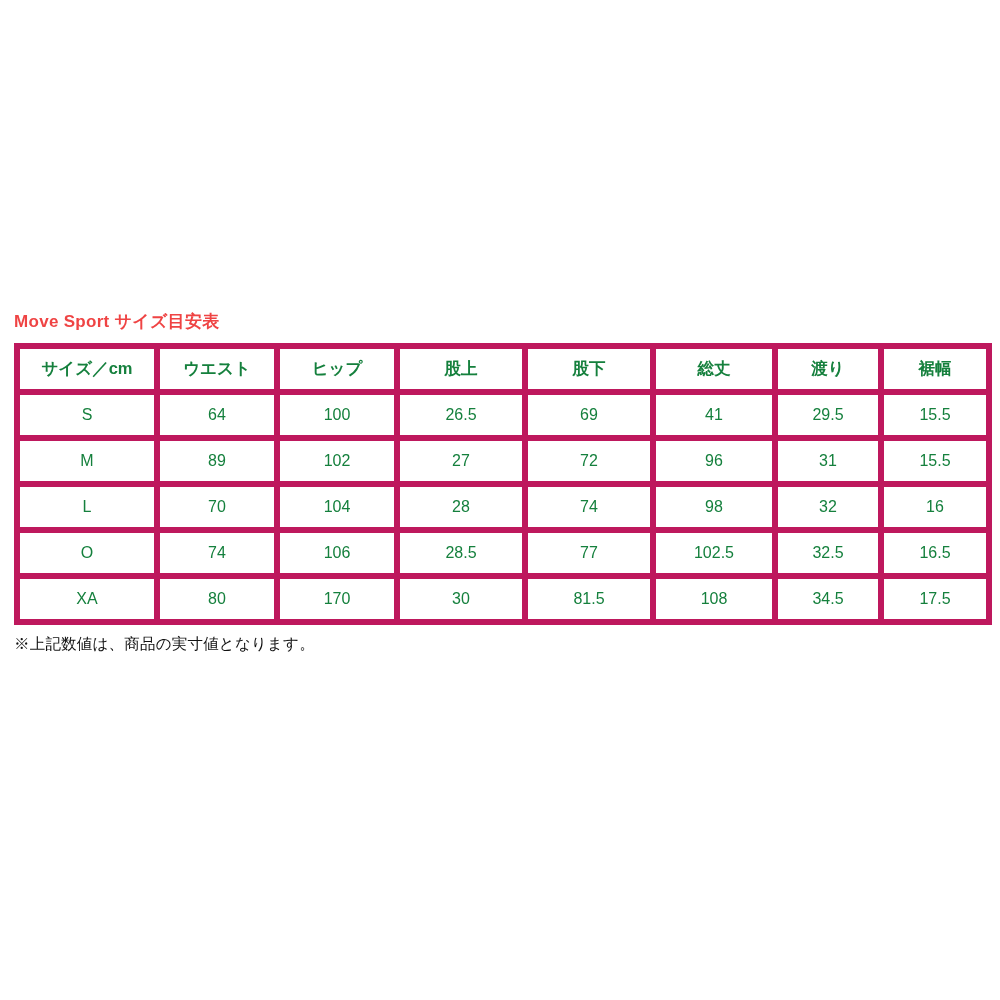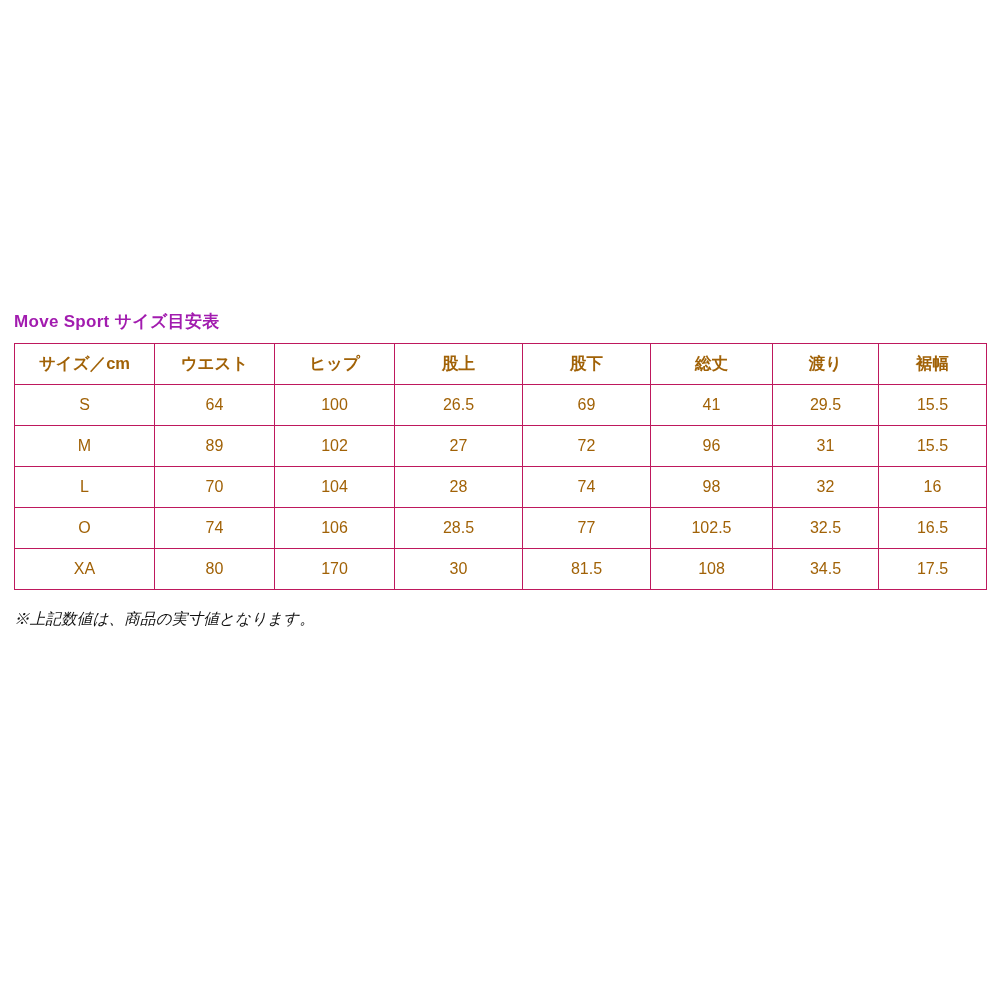--- a/index.html
+++ b/index.html
@@ -27,56 +27,55 @@
     position: absolute;
     left: 14px;
     top: 310px;
     width: 972px;
   }
   .title {
     font-size: 17px;
     font-weight: bold;
     letter-spacing: 0.3px;
     margin-bottom: 10px;
-    color: #a21caf;
+    color: #ef4444;
     white-space: nowrap;
   }
   table.size-table {
     border-collapse: collapse;
     width: 972px;
     table-layout: fixed;
   }
   table.size-table th,
   table.size-table td {
-    border: 1px solid #be185d;
+    border: 6px solid #be185d;
     text-align: center;
     vertical-align: middle;
     font-size: 16px;
     height: 40px;
     padding: 0;
-    color: #a16207;
+    color: #15803d;
   }
   table.size-table th {
     font-weight: bold;
     font-size: 16.5px;
   }
   table.size-table td.size-label {
     font-weight: normal;
   }
   col.c0 { width: 140px; }
   col.c1 { width: 120px; }
   col.c2 { width: 120px; }
   col.c3 { width: 128px; }
   col.c4 { width: 128px; }
   col.c5 { width: 122px; }
   col.c6 { width: 106px; }
   col.c7 { width: 108px; }
   .notes {
-    margin-top: 17px;
-    font-style: italic;
+    margin-top: 7px;
   }
   .note-line {
     font-size: 15.5px;
     line-height: 1.55;
     color: #111111;
     white-space: nowrap;
     letter-spacing: 0.2px;
   }
 </style>
 </head>

